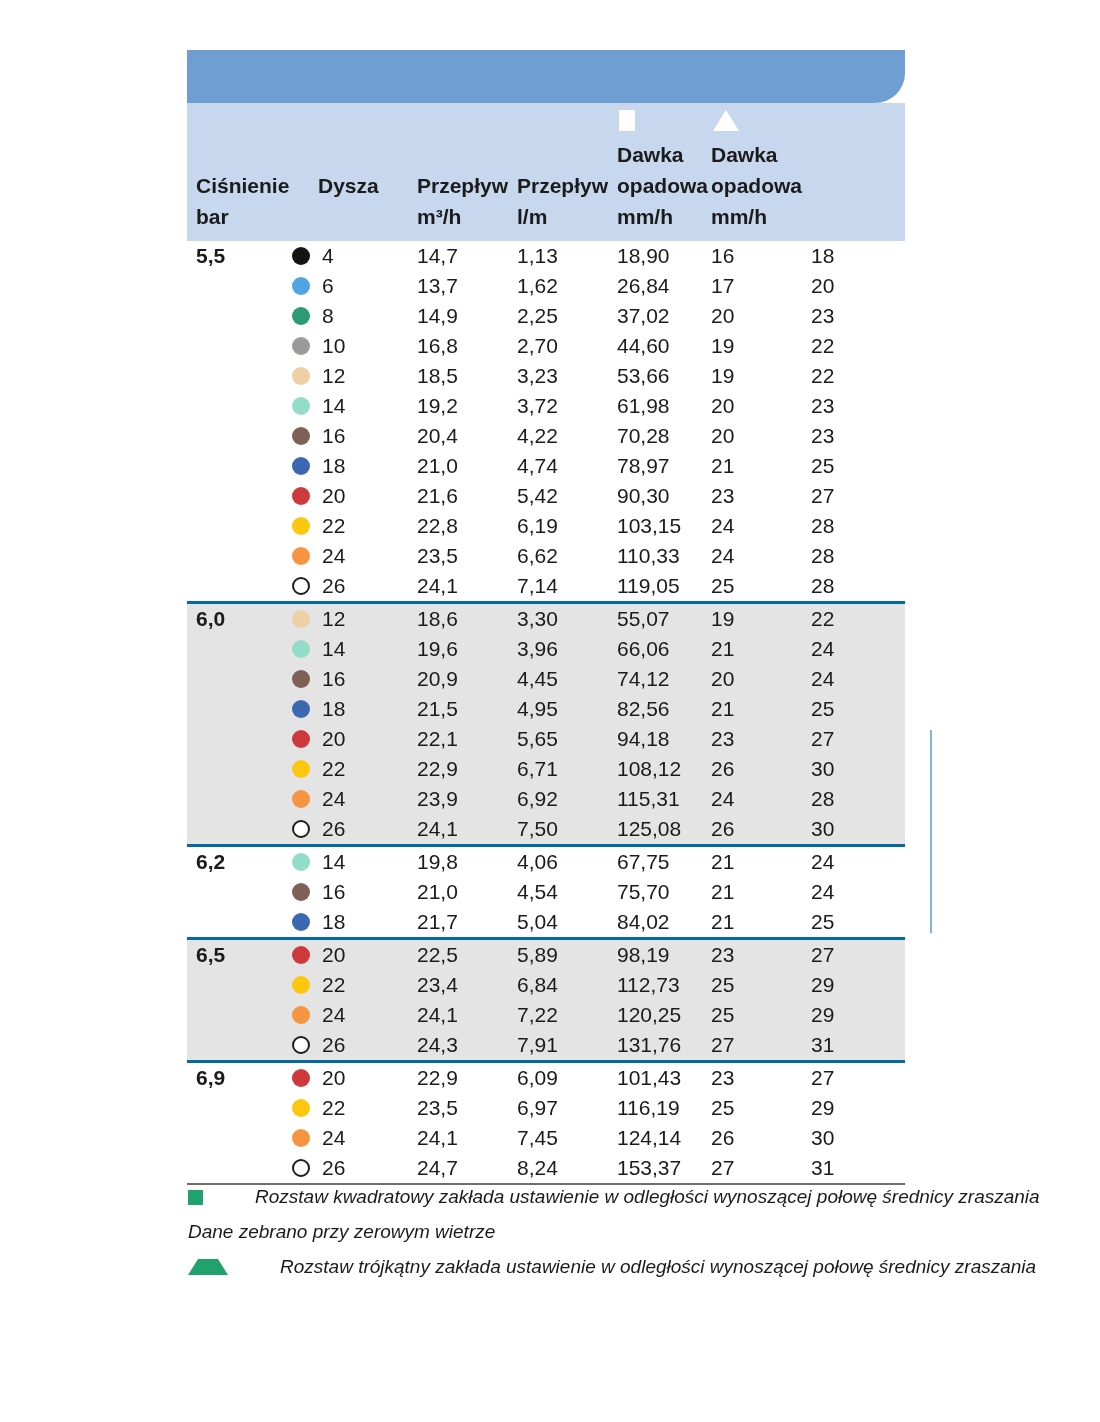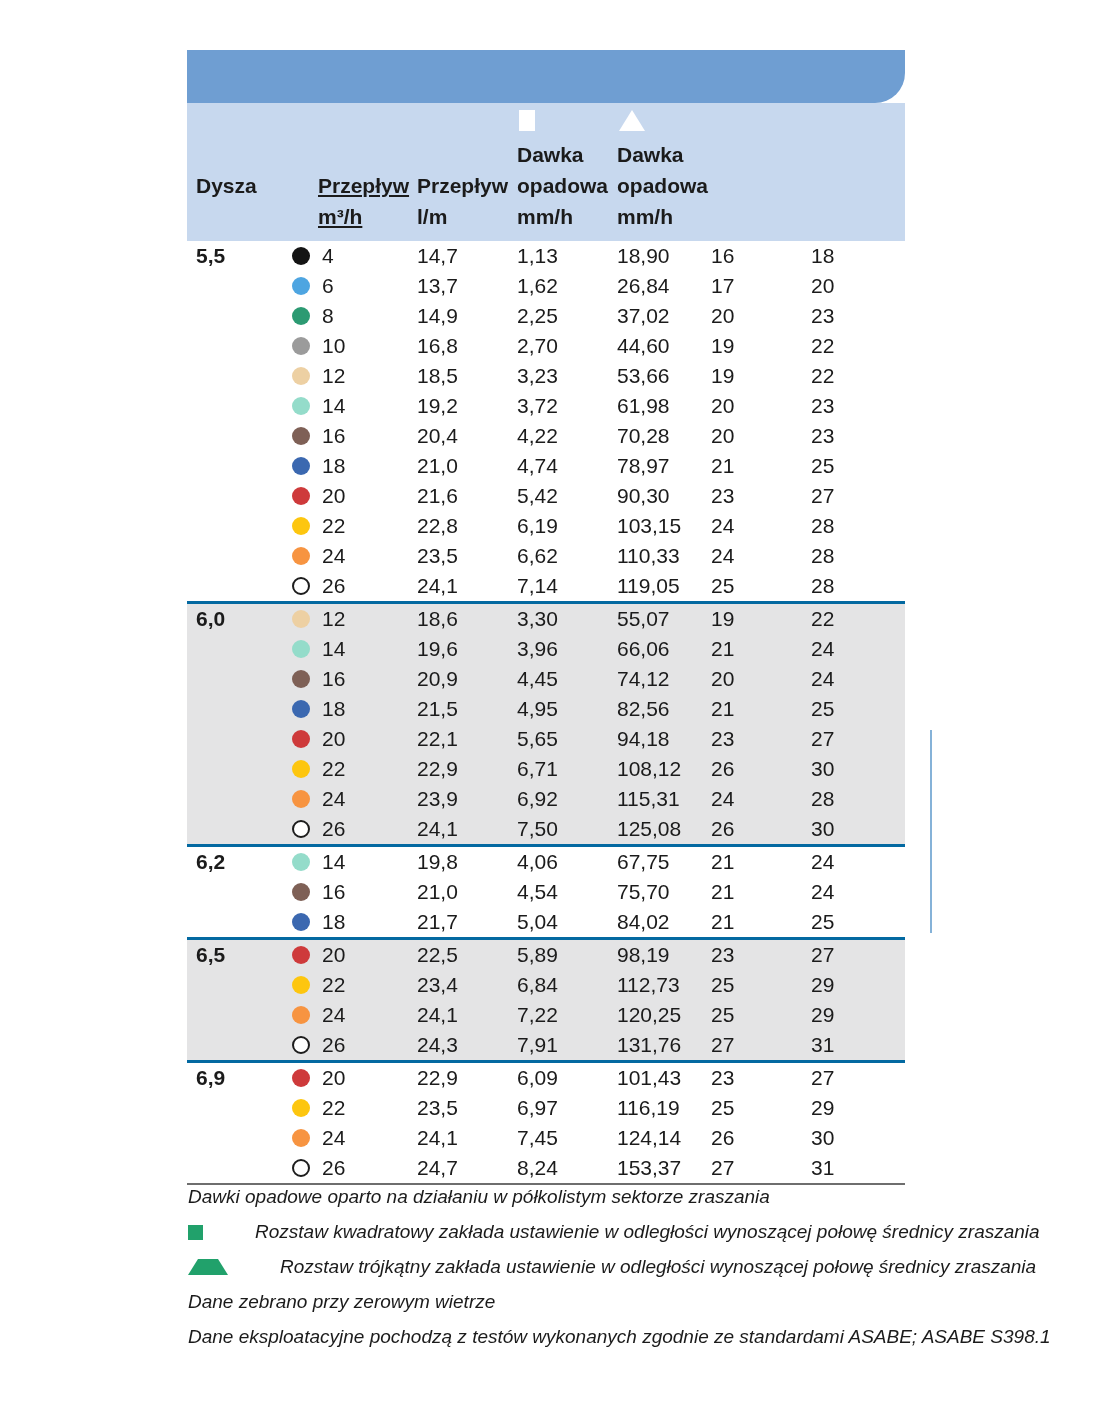--- a/index.html
+++ b/index.html
@@ -10,21 +10,21 @@
   }
   .table-wrap{position:absolute;left:187px;top:50px;width:718px;}
   .band{height:53px;background:var(--band,#6f9ed2);border-radius:0 0 30px 0;}
   .thead{
     background:var(--header-bg,#c7d8ee);
     display:grid;grid-template-columns:102px 128px 100px 100px 94px 100px 94px;
     height:138px;box-sizing:border-box;padding-bottom:9px;
   }
   .hcell{display:flex;flex-direction:column;justify-content:flex-end;align-items:flex-start;font-weight:bold;font-size:21px;}
   .hcell:nth-child(1){padding-left:9px;}
-  .hcell:nth-child(2){padding-left:29px;text-decoration:underline;}
+  .hcell:nth-child(2){padding-left:29px;}
   .hline{height:31px;line-height:31px;white-space:nowrap;}
   .icon-square{width:16px;height:21px;background:#ffffff;margin:0 0 8px 2px;}
   .icon-triangle{width:0;height:0;border-left:13px solid transparent;border-right:13px solid transparent;border-bottom:21px solid #ffffff;margin:0 0 8px 2px;}
   .tbody{border-bottom:2px solid #6e6e6e;}
   .group{background:#ffffff;}
   .group.shaded{background:var(--shaded-group,#e4e4e5);}
   .group:not(:first-child){border-top:3px solid #0369a1;}
   .trow{
     display:grid;grid-template-columns:102px 128px 100px 100px 94px 100px 94px;
     height:30px;align-items:center;font-size:21px;
@@ -44,20 +44,24 @@
 </style>
 </head>
 <body>
 
 <div class="page">
 
   <div class="table-wrap">
     <div class="band"></div>
     <div class="thead">
         <div class="hcell">
+          <div class="hline">Ciśnienie</div>
+          <div class="hline">bar</div>
+        </div>
+        <div class="hcell">
           <div class="hline">Dysza</div>
           <div class="hline">&nbsp;</div>
         </div>
         <div class="hcell">
           <div class="hline">Przepływ</div>
           <div class="hline">m³/h</div>
         </div>
         <div class="hcell">
           <div class="hline">Przepływ</div>
           <div class="hline">l/m</div>
@@ -457,26 +461,24 @@
             <div class="val">27</div>
             <div class="val">31</div>
           </div>
         </div>
       </div>
   </div>
 
   <div class="blue-rule"></div>
 
   <div class="notes">
-    <div class="note">Dawki opadowe oparto na działaniu w półkolistym sektorze zraszania</div>
     <div class="note legend">
       <span class="sq"></span>
       <span class="legend-text">Rozstaw kwadratowy zakłada ustawienie w odległości wynoszącej połowę średnicy zraszania</span>
     </div>
+    <div class="note">Dane zebrano przy zerowym wietrze</div>
     <div class="note legend">
       <span class="tri"></span>
       <span class="legend-text">Rozstaw trójkątny zakłada ustawienie w odległości wynoszącej połowę średnicy zraszania</span>
     </div>
-    <div class="note">Dane zebrano przy zerowym wietrze</div>
-    <div class="note">Dane eksploatacyjne pochodzą z testów wykonanych zgodnie ze standardami ASABE; ASABE S398.1</div>
   </div>
 
 </div>
 
 </body></html>

